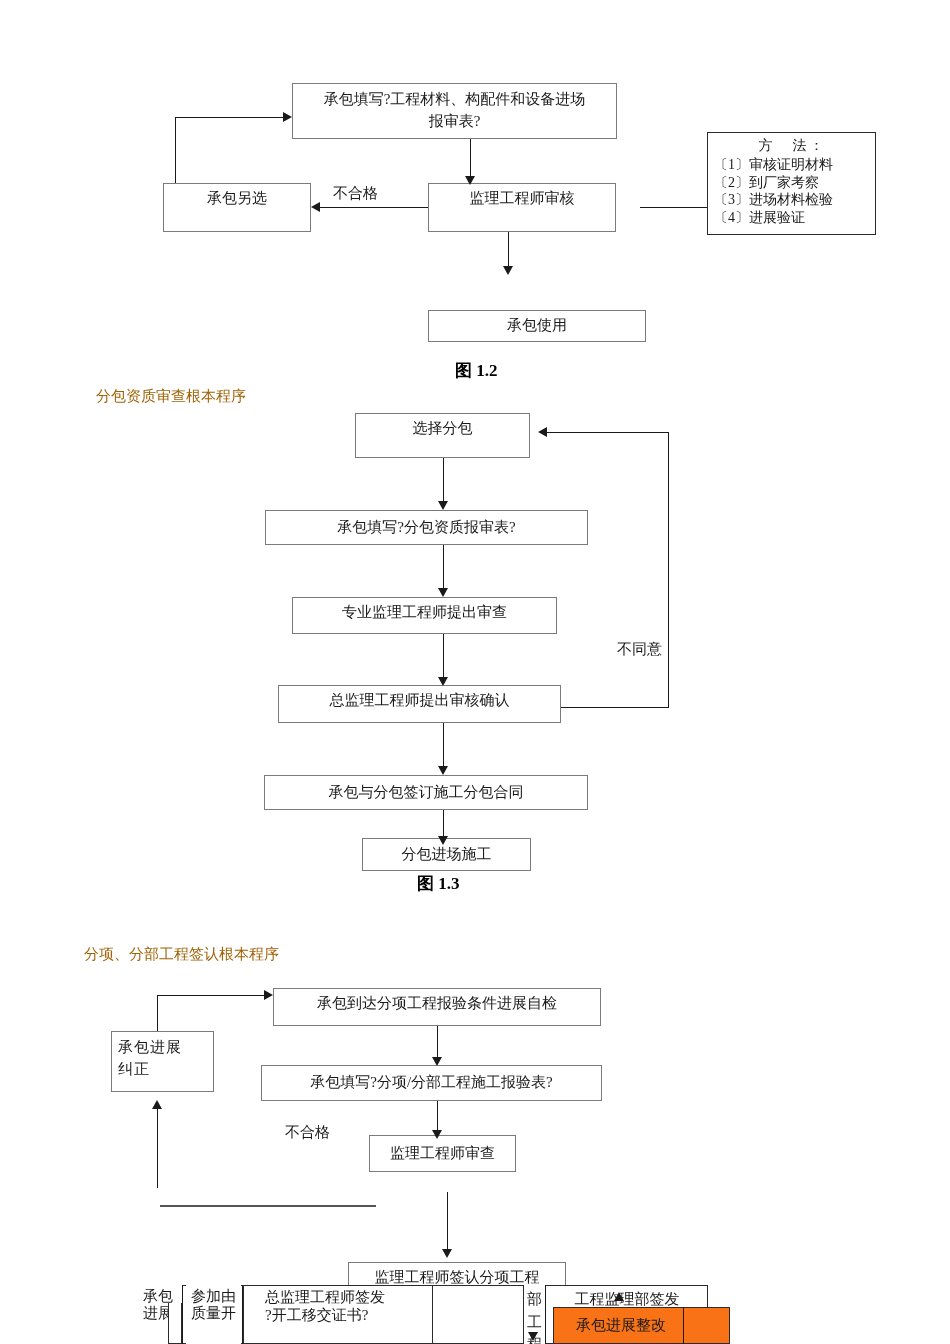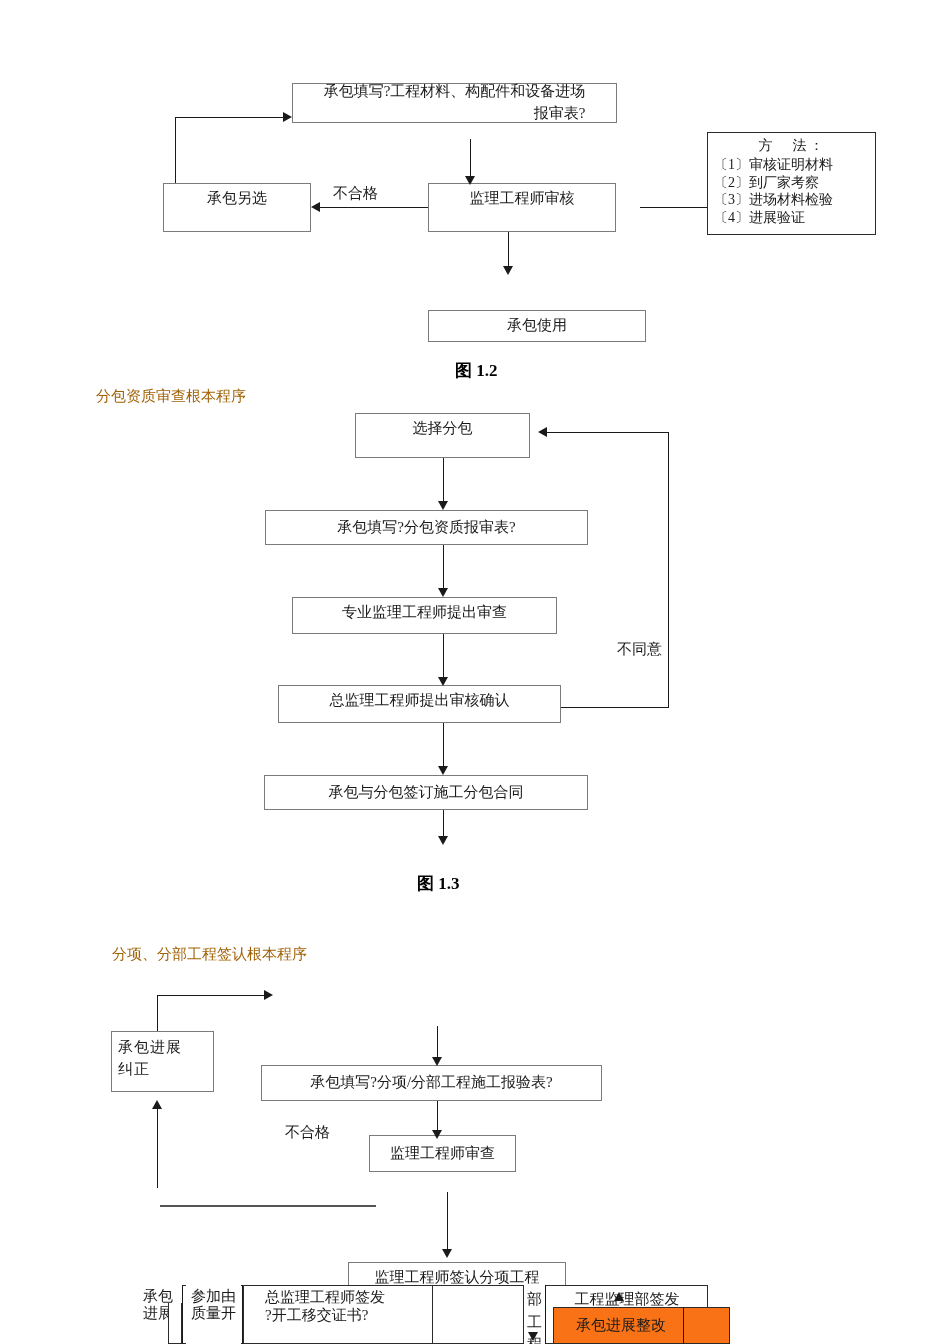--- a/index.html
+++ b/index.html
@@ -119,21 +119,21 @@
   }
   .methodbox .mitem { white-space: nowrap; }
   
   .clip { overflow: hidden; }
 </style>
 </head>
 <body>
 
 <div id="page">
 
-  <div class="box" style="left:292px; top:83px; width:325px; height:40px;text-align:right;">承包填写?工程材料、构配件和设备进场
+  <div class="box" style="left:292px; top:83px; width:325px; height:56px;">承包填写?工程材料、构配件和设备进场
 报审表?</div>
 
   <div class="ln v" style="left:175px; top:117px; height:68px;"></div>
   <div class="ln h" style="left:175px; top:117px; width:108px;"></div>
   <div class="ah right" style="left:283px; top:112px;"></div>
 
   <div class="ln v" style="left:470px; top:139px; height:42px;"></div>
   <div class="ah down" style="left:465px; top:176px;"></div>
 
   <div class="box top" style="left:163px; top:183px; width:148px; height:49px; padding-top:4px;">承包另选</div>
@@ -187,25 +187,27 @@
   <div class="box top" style="left:278px; top:685px; width:283px; height:38px; padding-top:4px;">总监理工程师提出审核确认</div>
 
   <div class="ln v" style="left:443px; top:723px; height:48px;"></div>
   <div class="ah down" style="left:438px; top:766px;"></div>
 
   <div class="box" style="left:264px; top:775px; width:324px; height:35px;">承包与分包签订施工分包合同</div>
 
   <div class="ln v" style="left:443px; top:810px; height:32px;"></div>
   <div class="ah down" style="left:438px; top:836px;"></div>
 
+  <div class="box" style="left:362px; top:838px; width:169px; height:33px;">分包进场施工</div>
 
   <div class="caption" style="left:417px; top:872px;">图 1.3</div>
 
-  <div class="heading" style="left:112px; top:945px;">分项、分部工程签认根本程序</div>
-
+  <div class="heading" style="left:84px; top:945px;">分项、分部工程签认根本程序</div>
+
+  <div class="box top" style="left:273px; top:988px; width:328px; height:38px; padding-top:4px;">承包到达分项工程报验条件进展自检</div>
 
   <div class="ln v" style="left:157px; top:995px; height:36px;"></div>
   <div class="ln h" style="left:157px; top:995px; width:107px;"></div>
   <div class="ah right" style="left:264px; top:990px;"></div>
 
   <div class="box lefttext" style="left:111px; top:1031px; width:103px; height:61px; align-items:flex-start; padding-top:5px; letter-spacing:1px;">承包进展
 纠正</div>
 
   <div class="ln v" style="left:157px; top:1108px; height:80px;"></div>
   <div class="ah up" style="left:152px; top:1100px;"></div>

